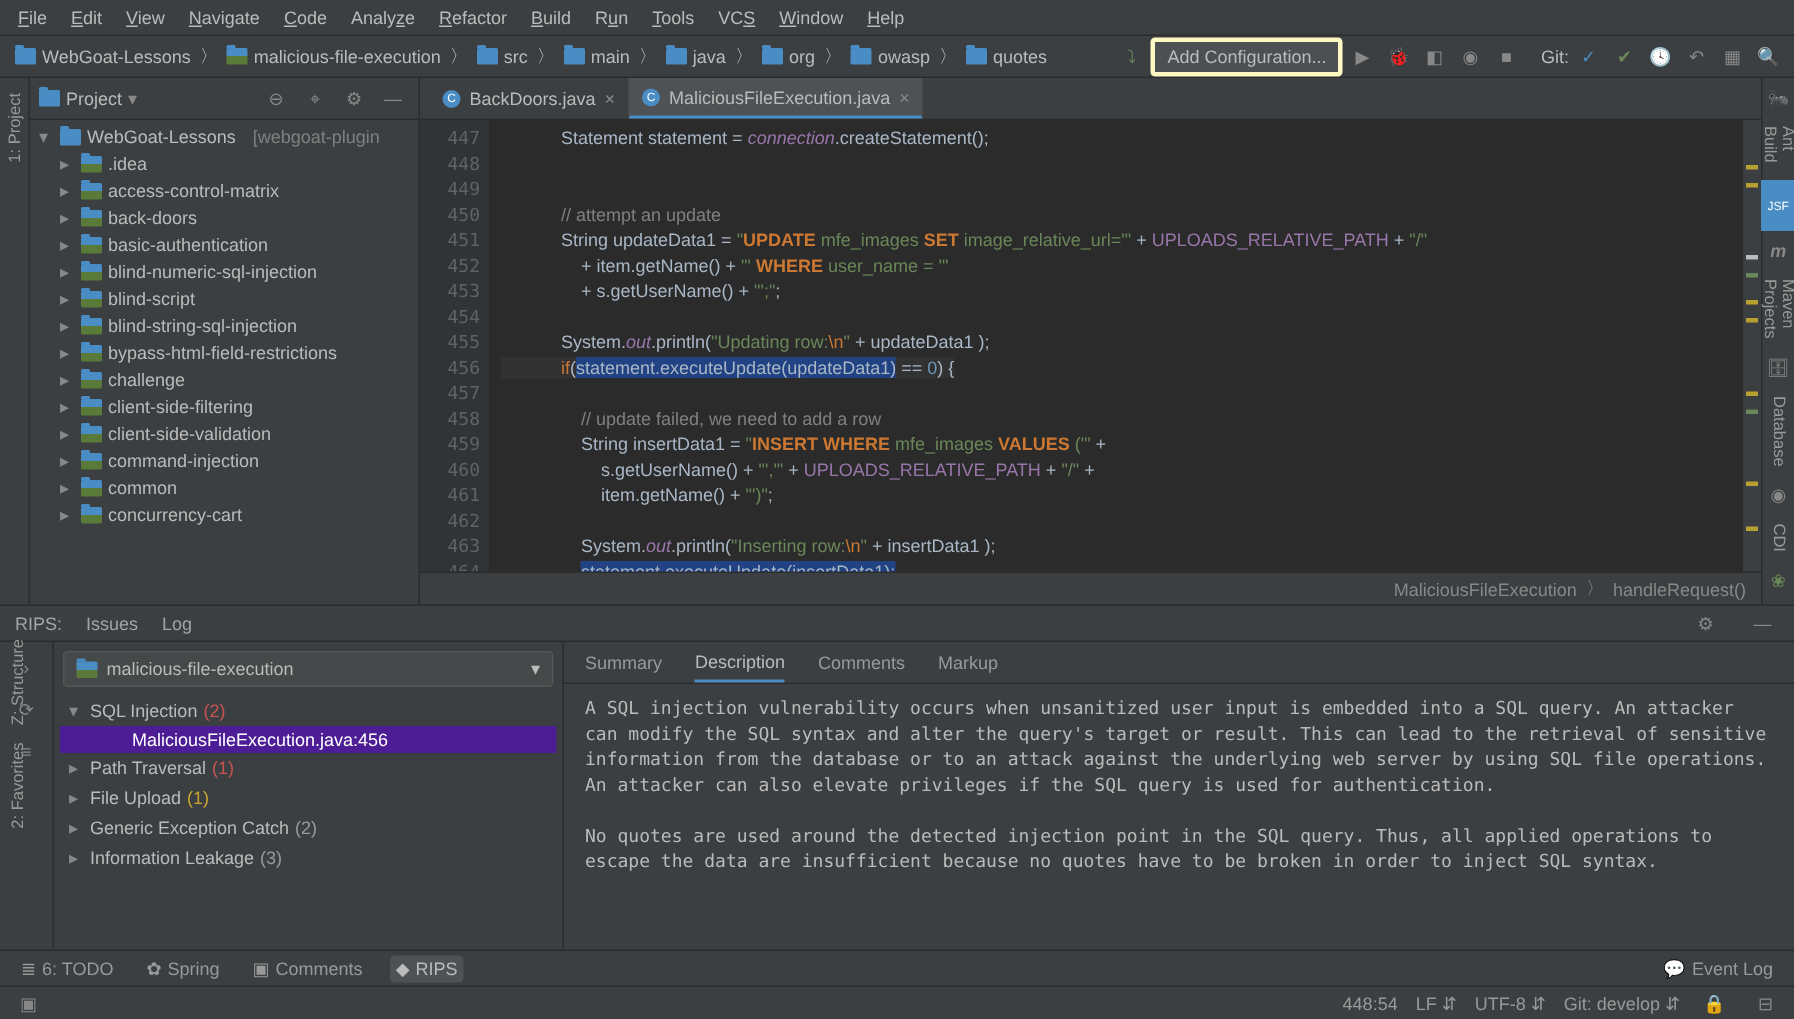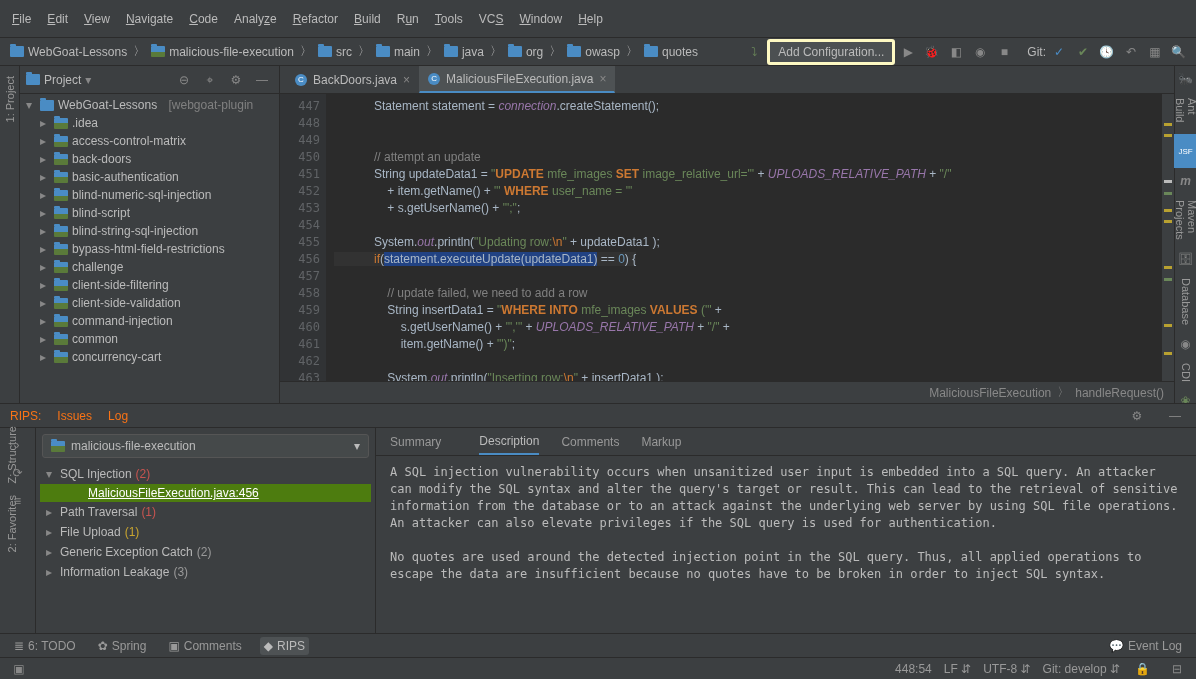--- a/index.html
+++ b/index.html
@@ -1,17 +1,17 @@
 <!DOCTYPE html>
 <html><head>
 <meta charset="utf-8">
 <style>
 * { margin:0; padding:0; box-sizing:border-box; font-family:"Segoe UI",Arial,sans-serif; font-size:12px; }
 body { background:#3c3f41; color:#bbbbbb; width:1196px; height:679px; overflow:hidden; display:flex; flex-direction:column; }
-.menubar { height:38px; background:#3c3f41; display:flex; align-items:center; padding:0 6px; gap:4px; color:#bbbbbb; border-bottom:1px solid #2b2b2b; }
+.menubar { height:24px; background:#3c3f41; display:flex; align-items:center; padding:0 6px; gap:4px; color:#bbbbbb; border-bottom:1px solid #2b2b2b; }
 .menu-item { padding:2px 6px; cursor:pointer; }
 .menu-item u { text-decoration:underline; }
 .navbar { height:28px; background:#3c3f41; display:flex; align-items:center; padding:0 6px; gap:2px; border-bottom:1px solid #2b2b2b; }
 .crumb { display:flex; align-items:center; gap:4px; padding:2px 4px; cursor:pointer; }
 .folder-icon { width:14px; height:11px; background:#4a8cc4; border-radius:1px; display:inline-block; position:relative; }
 .folder-icon::before { content:""; position:absolute; top:-2px; left:0; width:6px; height:2px; background:#4a8cc4; border-radius:1px 1px 0 0; }
 .folder-special { background:linear-gradient(#4a8cc4 50%,#5a7a3a 50%); }
 .toolbar-btn { width:22px; height:22px; display:flex; align-items:center; justify-content:center; cursor:pointer; border-radius:3px; color:#888; }
 .spacer { flex:1; }
 .addconfig { background:#4c5052; border:3px solid #fef9c3; padding:3px 8px; border-radius:3px; cursor:pointer; color:#bbb; }
@@ -27,45 +27,45 @@
 .editor-area { flex:1; display:flex; flex-direction:column; background:#2b2b2b; }
 .tabs { height:28px; display:flex; align-items:flex-end; background:#3c3f41; border-bottom:1px solid #2b2b2b; padding-left:6px; }
 .tab { display:flex; align-items:center; gap:6px; padding:5px 8px; background:#3c3f41; color:#bbb; cursor:pointer; border:1px solid transparent; font-size:12px;}
 .tab.active { background:#4e5254; border-bottom:2px solid #4a8cc4; }
 .tab .close { color:#888; cursor:pointer; }
 .file-icon { width:12px; height:12px; border-radius:50%; background:#4a8cc4; display:inline-block; line-height:12px; text-align:center; font-size:8px; color:#fff; }
 .code-wrap { flex:1; display:flex; overflow:hidden; }
 .gutter { width:46px; background:#313335; color:#606366; text-align:right; padding:4px 6px 4px 0; font-family:Menlo,Consolas,monospace; font-size:12px; line-height:17px; }
 .code { flex:1; padding:4px 0 4px 8px; font-family:Menlo,Consolas,monospace; font-size:12px; line-height:17px; color:#a9b7c6; white-space:pre; overflow:hidden; position:relative; }
 .code .line.hl { background:#323232; }
-.kw { color:#cc7832; } .str { color:#6a8759; } .fld { color:#9876aa; font-style:italic; } .num { color:#6897bb; } .com { color:#808080; } .ital { color:#9876aa; font-style:italic; } .sqlkw { color:#cc7832; font-weight:bold; } .esc { color:#cc7832; }
+.kw { color:#cc7832; } .str { color:#6a8759; } .fld { color:#9876aa; font-style:italic; } .num { color:#6897bb; } .com { color:#808080; } .ital { color:#9876aa; } .sqlkw { color:#cc7832; font-weight:bold; } .esc { color:#cc7832; }
 .minimap { width:12px; background:#3c3f41; position:relative; }
 .mm-mark { position:absolute; left:2px; width:8px; height:3px; }
 .mm-y { background:#b8a131; } .mm-g { background:#6a8759; } .mm-w { background:#bbb; }
 .breadcrumb-code { height:22px; background:#3c3f41; border-top:1px solid #2b2b2b; display:flex; align-items:center; padding:0 10px; gap:6px; color:#888; font-size:12px;justify-content:flex-end; }
 .right-gutter { width:22px; background:#3c3f41; border-left:1px solid #2b2b2b; display:flex; flex-direction:column; align-items:center; padding-top:6px; gap:6px; }
 .right-gutter .vtab { writing-mode:vertical-rl; padding:6px 2px; cursor:pointer; font-size:11px; color:#999; }
 .rg-icon { width:16px; height:16px; display:flex; align-items:center; justify-content:center; color:#888; }
 .bottom-panel { height:230px; background:#3c3f41; border-top:1px solid #2b2b2b; display:flex; flex-direction:column; }
 .rips-tabs { height:24px; display:flex; align-items:center; padding:0 10px; gap:16px; border-bottom:1px solid #2b2b2b; }
-.rips-tab { cursor:pointer; color:#f97316; }
+.rips-tab { cursor:pointer; color:#a3a3a3; }
 .rips-body { flex:1; display:flex; overflow:hidden; }
 .rips-left-gutter { width:36px; display:flex; flex-direction:column; align-items:center; padding-top:6px; gap:6px; border-right:1px solid #2b2b2b;}
 .rips-left { width:340px; border-right:1px solid #2b2b2b; display:flex; flex-direction:column; }
 .rips-select { margin:6px; background:#45494a; border:1px solid #555; padding:4px 8px; border-radius:3px; display:flex; align-items:center; gap:6px; cursor:pointer; }
 .issue-tree { flex:1; overflow:auto; padding:0 4px 4px; }
 .issue { display:flex; align-items:center; gap:4px; padding:3px 6px; cursor:pointer; }
 .issue .arrow { width:10px; color:#888; }
 .cnt-red { color:#c75450; } .cnt-org { color:#c9a52f; } .cnt-gray { color:#999; }
 .issue.selected { background:#0d293e; color:#fff; }
 .issue-file { padding:2px 6px 2px 34px; cursor:pointer; }
 .rips-right { flex:1; display:flex; flex-direction:column; }
 .detail-tabs { height:28px; display:flex; align-items:center; padding:0 14px; gap:22px; border-bottom:1px solid #2b2b2b; }
 .detail-tab { padding:5px 0; cursor:pointer; color:#999; }
-.detail-tab.active { color:#bbb; border-bottom:2px solid #4a8cc4;margin-left:16px; }
+.detail-tab.active { color:#bbb; border-bottom:2px solid #4a8cc4; }
 .detail-body { flex:1; padding:8px 14px; font-family:Menlo,Consolas,monospace; font-size:12px; line-height:17px; color:#bbbbbb; overflow:auto; white-space:pre-wrap; }
 .tool-tabs { height:24px; background:#3c3f41; border-top:1px solid #2b2b2b; display:flex; align-items:center; padding:0 10px; gap:14px; }
 .tool-tab { display:flex; align-items:center; gap:4px; cursor:pointer; color:#999; padding:2px 4px;}
 .tool-tab.active { background:#4e5254; color:#bbb; border-radius:3px;}
 .statusbar { height:22px; background:#3c3f41; border-top:1px solid #2b2b2b; display:flex; align-items:center; padding:0 8px; gap:12px; color:#999; font-size:11px; }
 .left-edge-tabs{ width:20px; background:#3c3f41; border-right:1px solid #2b2b2b; display:flex; flex-direction:column; align-items:center; padding-top:2px;}
 .left-edge-tabs .vtab{ writing-mode:vertical-lr; transform:rotate(180deg); padding:8px 2px; cursor:pointer; font-size:11px; color:#999; }
 </style>
 </head>
 <body>
@@ -279,21 +279,21 @@
 
 <span class="line">            <span class="com">// attempt an update</span></span>
 <span class="line">            String updateData1 = <span class="str">"</span><span class="sqlkw">UPDATE</span><span class="str"> mfe_images </span><span class="sqlkw">SET</span><span class="str"> image_relative_url='"</span> + <span class="ital">UPLOADS_RELATIVE_PATH</span> + <span class="str">"/"</span></span>
 <span class="line">                + item.getName() + <span class="str">"' </span><span class="sqlkw">WHERE</span><span class="str"> user_name = '"</span></span>
 <span class="line">                + s.getUserName() + <span class="str">"';"</span>;</span>
 
 <span class="line">            System.<span class="fld">out</span>.println(<span class="str">"Updating row:</span><span class="esc">\n</span><span class="str">"</span> + updateData1 );</span>
 <span class="line hl">            <span class="kw">if</span>(<span style="background:#214283">statement.executeUpdate(updateData1)</span> == <span class="num">0</span>) {</span>
 
 <span class="line">                <span class="com">// update failed, we need to add a row</span></span>
-<span class="line">                String insertData1 = <span class="str">"</span><span class="sqlkw">WHERE INTO</span><span class="str"> mfe_images </span><span class="sqlkw">VALUES</span><span class="str"> ('"</span> +</span>
+<span class="line">                String insertData1 = <span class="str">"</span><span class="sqlkw">INSERT WHERE</span><span class="str"> mfe_images </span><span class="sqlkw">VALUES</span><span class="str"> ('"</span> +</span>
 <span class="line">                    s.getUserName() + <span class="str">"','"</span> + <span class="ital">UPLOADS_RELATIVE_PATH</span> + <span class="str">"/"</span> +</span>
 <span class="line">                    item.getName() + <span class="str">"')"</span>;</span>
 
 <span class="line">                System.<span class="fld">out</span>.println(<span class="str">"Inserting row:</span><span class="esc">\n</span><span class="str">"</span> + insertData1 );</span>
 <span class="line">                <span style="background:#214283">statement.executeUpdate(insertData1);</span></span>
 </pre>
       <div class="minimap">
         <div class="mm-mark mm-y" style="top:10%"></div>
           <div class="mm-mark mm-y" style="top:14%"></div>
         <div class="mm-mark mm-w" style="top:30%"></div>
@@ -354,21 +354,21 @@
           <span>malicious-file-execution</span>
           <div class="spacer"></div>
           <span>▾</span>
       </div>
       <div class="issue-tree" id="issue-tree">
           <div class="issue">
             <span class="arrow">▾</span>
             <span>SQL Injection</span> 
             <span class="cnt-red">(2)</span>
           </div>
-          <div class="issue-file issue selected" style="padding-left: 48px; background: #4d7c0f; color: rgb(255, 255, 255); text-decoration: underline;">MaliciousFileExecution.java:456</div>
+          <div class="issue-file issue selected" style="padding-left: 48px; background: #4c1d95; color: rgb(255, 255, 255);">MaliciousFileExecution.java:456</div>
           <div class="issue">
             <span class="arrow">▸</span>
             <span>Path Traversal</span> 
             <span class="cnt-red">(1)</span>
           </div>
           <div class="issue">
             <span class="arrow">▸</span>
             <span>File Upload</span> 
             <span class="cnt-org">(1)</span>
           </div>

